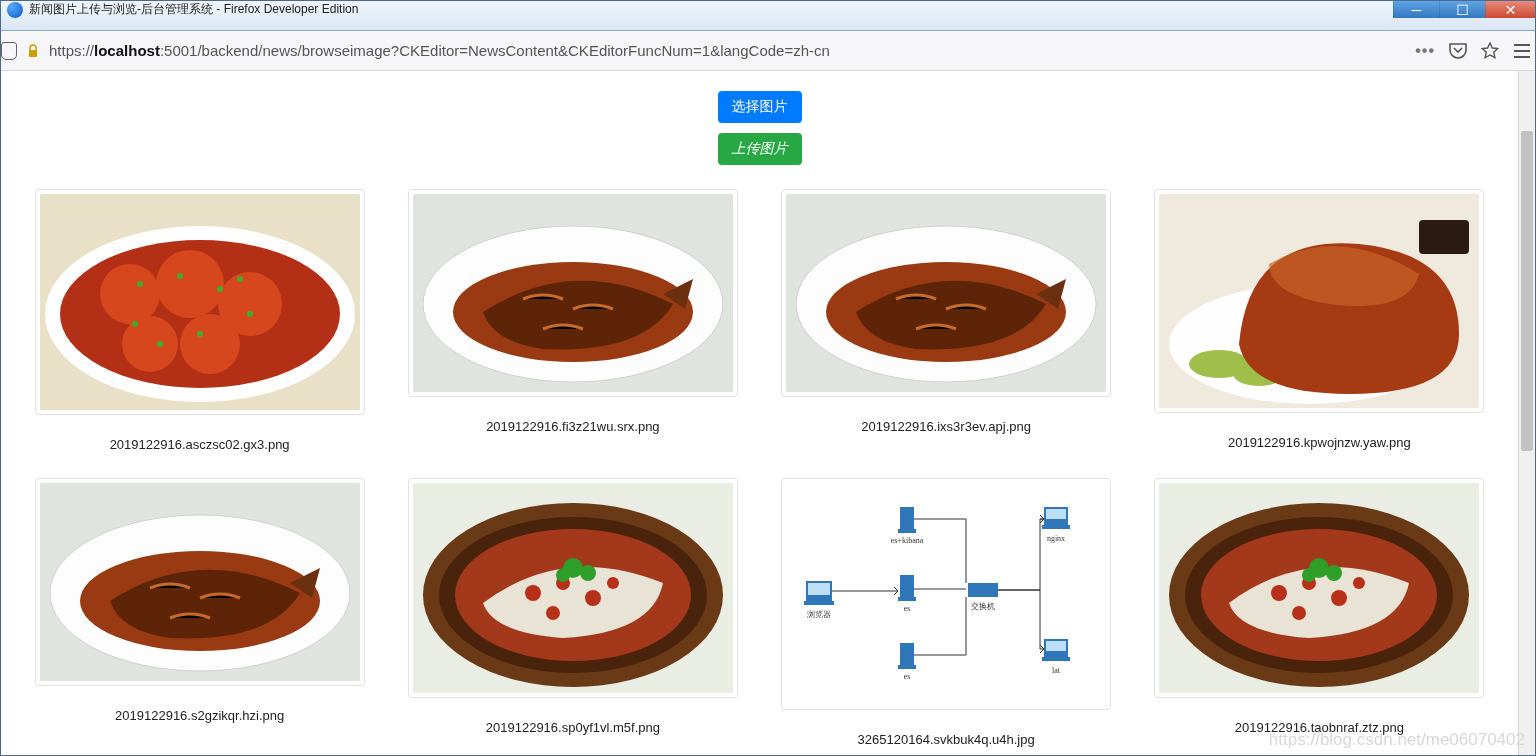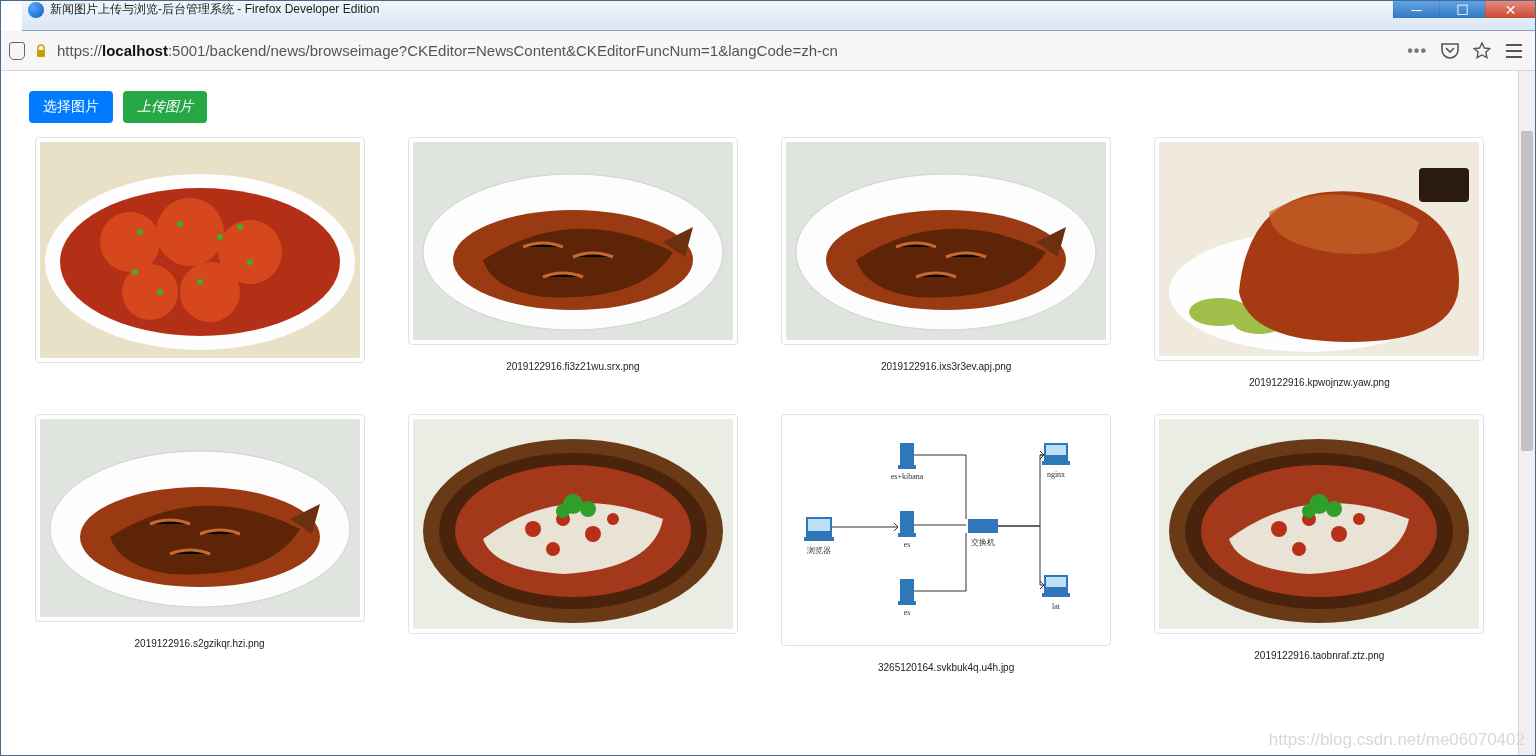--- a/index.html
+++ b/index.html
@@ -1,59 +1,59 @@
 <!DOCTYPE html>
 <html><head>
 <meta charset="utf-8">
 <style>
 * { margin: 0; padding: 0; box-sizing: border-box; }
 body { font-family: "Microsoft YaHei", Arial, sans-serif; font-size: 13px; background: #fff; overflow: hidden; }
 
 
 .window { width: 1536px; height: 756px; display: flex; flex-direction: column; border: 1px solid #4a6a8a; }
-.titlebar { height: 30px; background: linear-gradient(#f0f5fb,#dbe7f4); display: flex; align-items: center; padding: 0 0 12px 6px; border-bottom: 1px solid #8ca7c4; margin-left: 21px; }
+.titlebar { height: 30px; background: linear-gradient(#f0f5fb,#dbe7f4); display: flex; align-items: center; padding: 0 0 12px 6px; border-bottom: 1px solid #8ca7c4; }
 .titlebar .ff-icon { width: 16px; height: 16px; border-radius: 50%; background: radial-gradient(circle at 30% 30%, #58a8ff, #0a5cc4); margin-right: 6px; }
 .titlebar .title { flex: 1; color: #222; font-size: 12px; }
 .winbtns { display: flex; height: 100%; }
 .winbtn { width: 46px; display:flex; align-items:center; justify-content:center; color:#fff; font-size:14px; border-left:1px solid rgba(0,0,0,.1);}
 .winbtn.min { background: linear-gradient(#5fa4e6,#3678c0); }
 .winbtn.max { background: linear-gradient(#5fa4e6,#3678c0); }
 .winbtn.close { background: linear-gradient(#e98a7a,#c94a33); width:50px; }
 
 
-.addr { height: 40px; background: #f6f6f8; border-bottom: 1px solid #d8d8dc; display:flex; align-items:center; padding: 0 8px; gap:10px; }
+.addr { height: 40px; background: #f6f6f8; border-bottom: 1px solid #d8d8dc; display:flex; align-items:center; padding: 0 0; gap:10px; }
 .shield { width:16px; height:18px; border:1.5px solid #666; border-radius:3px 3px 5px 5px; }
 .lock { width:12px; height:14px; }
 .urlbox { flex:1; font-size:15px; color:#555; white-space:nowrap; overflow:hidden; }
 .urlbox .host { color:#111; font-weight:600; }
 .addr-icons { display:flex; gap:14px; align-items:center; color:#555; font-size:16px; padding-right:4px;}
 .dots { letter-spacing:1px; font-weight:bold; color:#777; }
 .pocket svg,.star svg,.ham svg{display:block}
 
 
 .viewport { flex:1; position:relative; background:#fff; overflow:hidden;}
 .scrollbar { position:absolute; right:0; top:0; bottom:0; width:17px; background:#f0f0f0; border-left:1px solid #d4d4d4;}
 .scrollbar .thumb { position:absolute; left:2px; right:2px; top:60px; height:320px; background:#c2c2c2; border-radius:2px;}
 .page { position:absolute; left:20px; right:37px; top:0; bottom:0; }
 
 
-.toolbar { display:flex; align-items:center; padding: 20px 8px 14px; gap:10px; }
+.toolbar { display:flex; align-items:center; padding: 20px 8px 14px; gap:10px;flex-direction:column; }
 .btn { padding: 7px 14px; border-radius:4px; color:#fff; font-size:14px; border:none; cursor:pointer; }
 .btn.primary { background:#007bff; }
 .btn.success { background:#28a745;font-style:italic; }
 .spacer { flex:1; }
 .search { width:210px; height:38px; border:1px solid #ced4da; border-radius:4px; padding:0 12px; font-size:15px; color:#495057; }
 .search::placeholder{color:#888;}
 
 
 .gallery { display:grid; grid-template-columns: repeat(4, 1fr); gap: 26px 32px; padding: 0 8px 20px; }
 .cell { text-align:center; }
 .thumb-card { border:1px solid #dee2e6; border-radius:4px; padding:4px; background:#fff; display:inline-block; }
 .thumb-card .img { width: 320px; background:#eee; border-radius:2px; overflow:hidden; }
-.cap { margin-top:16px; font-size:10px; color:#222; }
+.cap { margin-top:22px; font-size:13px; color:#222; }
 
 
 .dish svg { display:block; width:100%; height:100%; }
 
 .watermark{position:absolute; right:10px; bottom:5px; font-size:17px; color:#d8d8d8;}
 </style>
 </head>
 <body>
 
 <div class="window">
@@ -128,21 +128,21 @@
                     <circle cx="100" cy="90" r="3"></circle>
                     <circle cx="140" cy="82" r="3"></circle>
                     <circle cx="180" cy="95" r="3"></circle>
                     <circle cx="210" cy="120" r="3"></circle>
                     <circle cx="160" cy="140" r="3"></circle>
                     <circle cx="120" cy="150" r="3"></circle>
                     <circle cx="95" cy="130" r="3"></circle>
                     <circle cx="200" cy="85" r="3"></circle>
                   </g>
                 </svg>
-              </div></div></div>
+              </div></div><div class="cap">2019122916.asczsc02.gx3.png</div></div>
           <div class="cell"><div class="thumb-card"><div class="img dish" style="height: 198px;">
                 <svg viewBox="0 0 320 198" preserveAspectRatio="none">
                   <rect width="320" height="198" fill="#dfe4df"></rect>
                   <ellipse cx="160" cy="110" rx="150" ry="78" fill="#fdfdfd" stroke="#d0d0d0"></ellipse>
                   <ellipse cx="160" cy="118" rx="120" ry="50" fill="#9a3a12"></ellipse>
                   <path d="M70 118 Q160 60 260 110 Q230 160 130 155 Q80 148 70 118 Z" fill="#5e2408"></path>
                   <path d="M250 100 l30 -15 l-8 30 z" fill="#6a3010"></path>
                   <g stroke="#c86a2a" stroke-width="3">
                     <path d="M110 105 q20 -8 40 0"></path>
                     <path d="M160 115 q20 -8 40 0"></path>
@@ -204,21 +204,21 @@
                     <circle cx="180" cy="115" r="8"></circle>
                     <circle cx="200" cy="100" r="6"></circle>
                     <circle cx="140" cy="130" r="7"></circle>
                   </g>
                   <g fill="#2f9f2a">
                     <circle cx="160" cy="85" r="10"></circle>
                     <circle cx="175" cy="90" r="8"></circle>
                     <circle cx="150" cy="92" r="7"></circle>
                   </g>
                 </svg>
-              </div></div></div>
+              </div></div><div class="cap">2019122916.sp0yf1vl.m5f.png</div></div>
           <div class="cell"><div class="thumb-card"><div class="img dish" style="height: 222px;">
                 <svg viewBox="0 0 320 222" preserveAspectRatio="none">
                   <rect width="320" height="222" fill="#ffffff"></rect>
 <g font-family="Microsoft YaHei" font-size="8" fill="#333" text-anchor="middle">
 <g>
                       <rect x="20" y="98" width="26" height="20" fill="#2f77b8"></rect>
                       <rect x="22" y="100" width="22" height="12" fill="#bde0f6"></rect>
                       <rect x="18" y="118" width="30" height="4" fill="#2f77b8"></rect>
                       <text x="33" y="134">浏览器</text>
                     </g>

